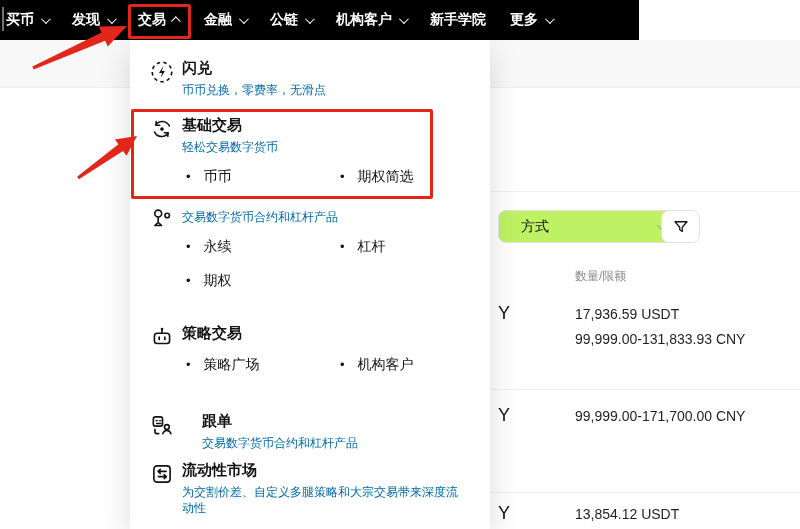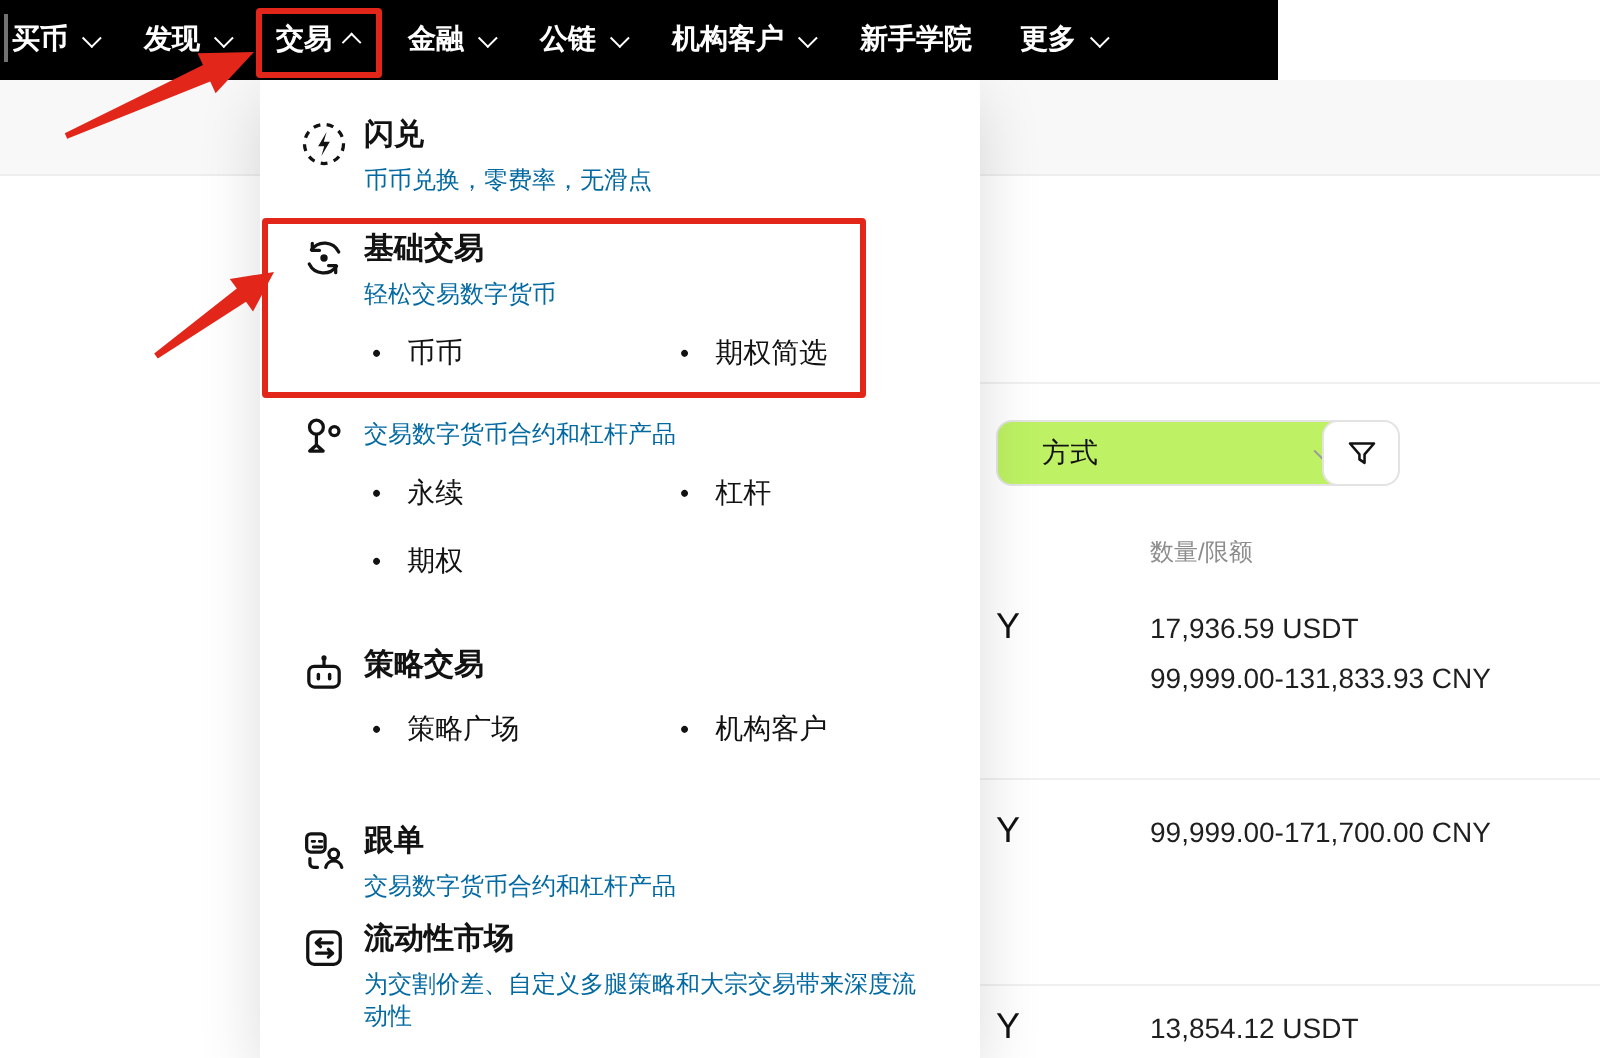--- a/index.html
+++ b/index.html
@@ -187,21 +187,21 @@
     </svg>
     <div class="sec-body">
       <div class="sec-title">策略交易</div>
       <div class="links">
         <span class="link">策略广场</span>
         <span class="link">机构客户</span>
       </div>
     </div>
   </div>
 
-  <div class="sec" style="top:371px;">
+  <div class="sec" style="top:371px;padding-left:20px;">
     <svg class="sec-icon" viewBox="0 0 24 24">
       <rect x="4" y="4.5" width="8.5" height="8.5" rx="2" fill="none" stroke="#121212" stroke-width="1.5"></rect>
       <path d="M6.5 8h1.2M9.8 8h1.2M7 10.6h4" stroke="#121212" stroke-width="1.3" stroke-linecap="round"></path>
       <circle cx="16.5" cy="13.8" r="2.2" fill="none" stroke="#121212" stroke-width="1.5"></circle>
       <path d="M12.8 20a3.8 3.8 0 0 1 7.4 0" fill="none" stroke="#121212" stroke-width="1.5" stroke-linecap="round"></path>
       <path d="M5.5 16v2.2a1.8 1.8 0 0 0 1.8 1.8H9" fill="none" stroke="#121212" stroke-width="1.5" stroke-linecap="round"></path>
     </svg>
     <div class="sec-body">
       <div class="sec-title">跟单</div>
       <div class="sec-sub">交易数字货币合约和杠杆产品</div>

